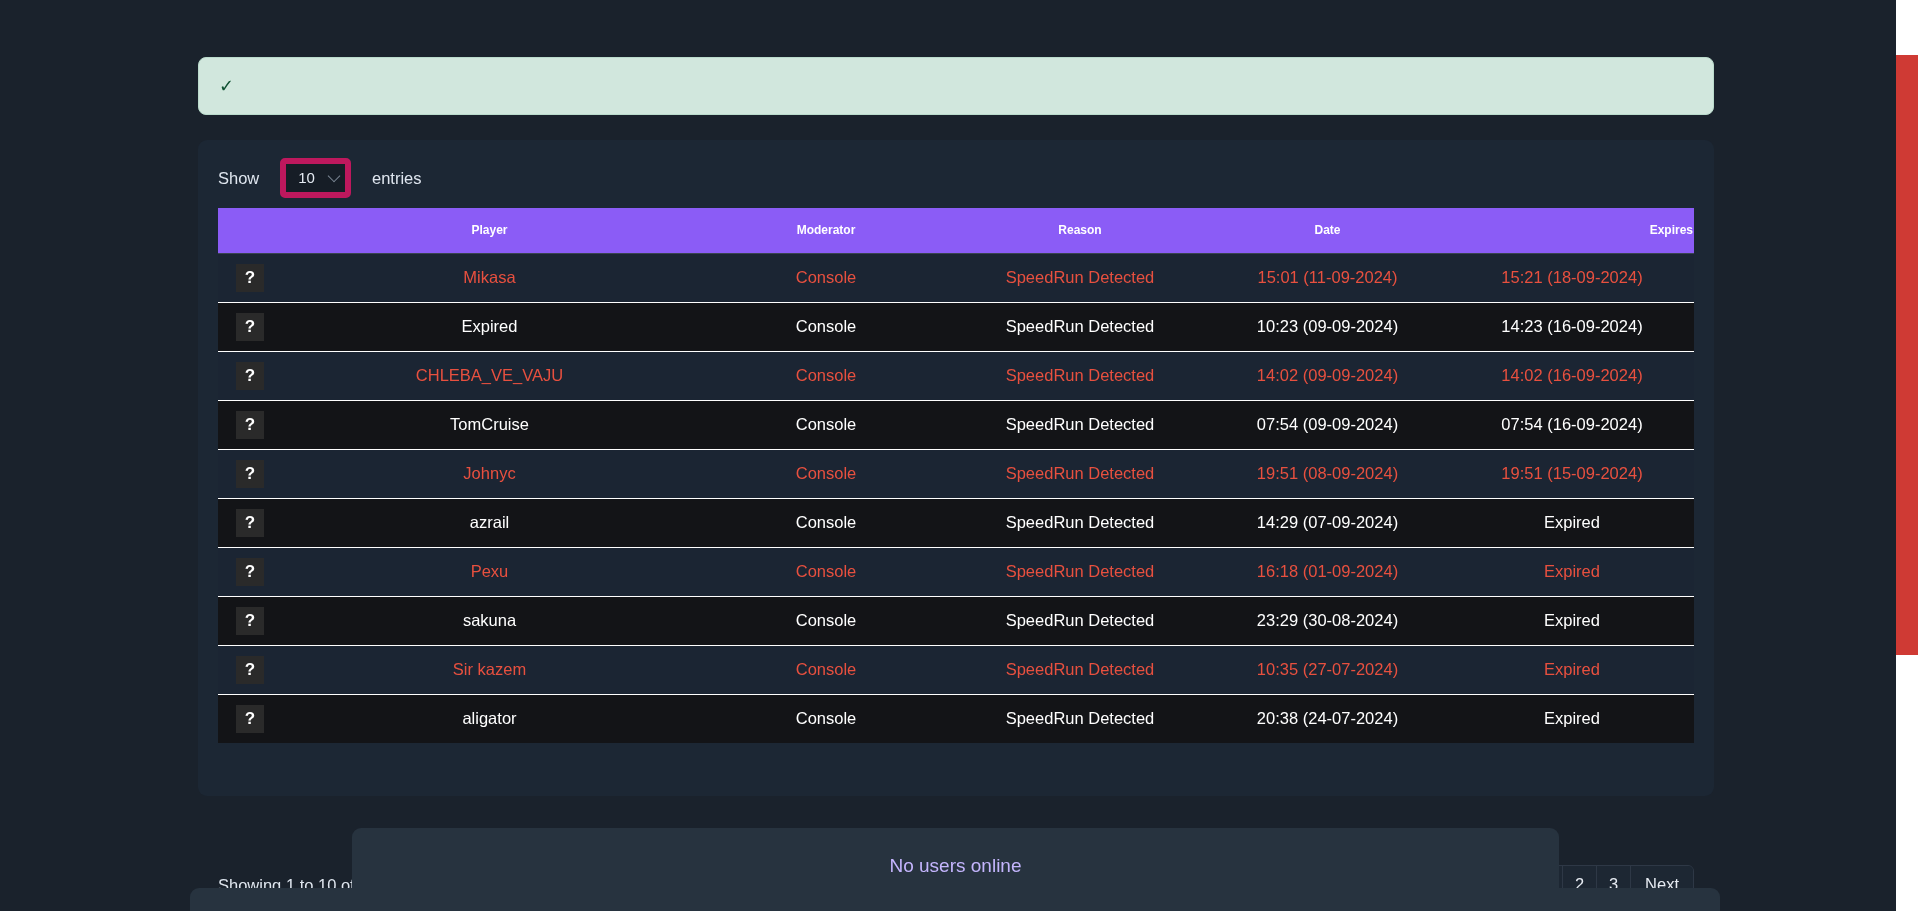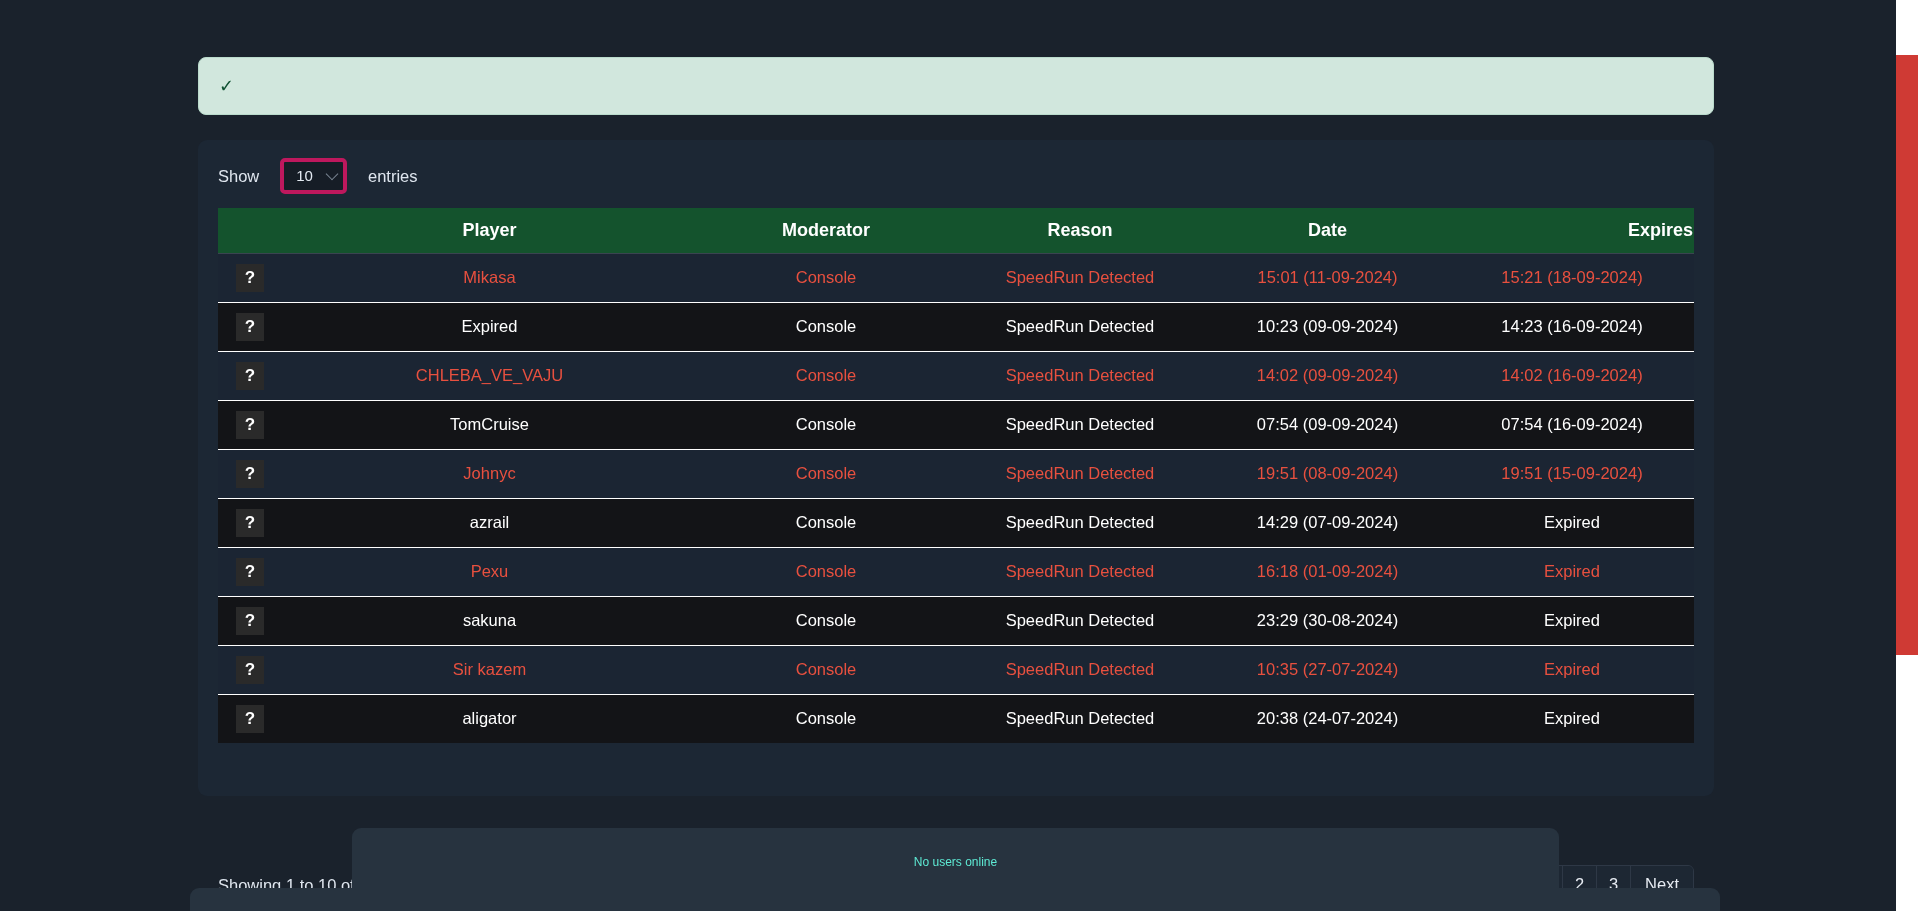--- a/index.html
+++ b/index.html
@@ -60,21 +60,21 @@
     width: 1476px; height: 40px;
   }
   .dt-length {
     position: absolute; left: 0; top: 0;
     display: flex; align-items: center; gap: 21px;
     color: #dfe6ef; font-size: 16.5px;
   }
   .len-select {
     position: relative;
     background: #161d26;
-    border: 4px solid #be185d;
+    border: 6px solid #be185d;
     border-radius: 5px;
     color: #e4eaf2;
     font-size: 15px;
     font-family: "Liberation Sans", sans-serif;
     padding: 5px 30px 5px 12px;
     line-height: 18px;
     cursor: pointer;
   }
   .len-select .chev {
     position: absolute; right: 10px; top: 50%;
@@ -106,23 +106,23 @@
   
   .dt-table {
     position: absolute;
     left: 20px; top: 68px;
     width: 1476px;
     border-collapse: collapse;
     table-layout: fixed;
   }
   .dt-table th {
     height: 45px;
-    background: #14532d;
+    background: #8b5cf6;
     color: #ffffff;
-    font-size: 18px;
+    font-size: 12px;
     font-weight: bold;
     text-align: center;
     border-bottom: 1px solid #3a4450;
     vertical-align: middle;
   }
   .dt-table th.col-av { width: 64px; }
   .dt-table th.col-player { width: 415px; }
   .dt-table th.col-mod { width: 258px; }
   .dt-table th.col-reason { width: 250px; }
   .dt-table th.col-date { width: 245px; }
@@ -186,21 +186,21 @@
   
   .online-card {
     position: absolute;
     left: 352px; top: 828px;
     width: 1207px; height: 120px;
     background: #27333f;
     border-radius: 9px;
     text-align: center;
     padding-top: 27px;
   }
-  .online-title { color: #5eead4; font-size: 12px; }
+  .online-title { color: #c4b5fd; font-size: 19px; }
   .online-total { color: #cfd7e0; font-size: 15px; margin-top: 18px; }
 
   
   .footer-card {
     position: absolute;
     left: 190px; top: 888px;
     width: 1530px; height: 60px;
     background: #27333f;
     border-radius: 9px;
   }

